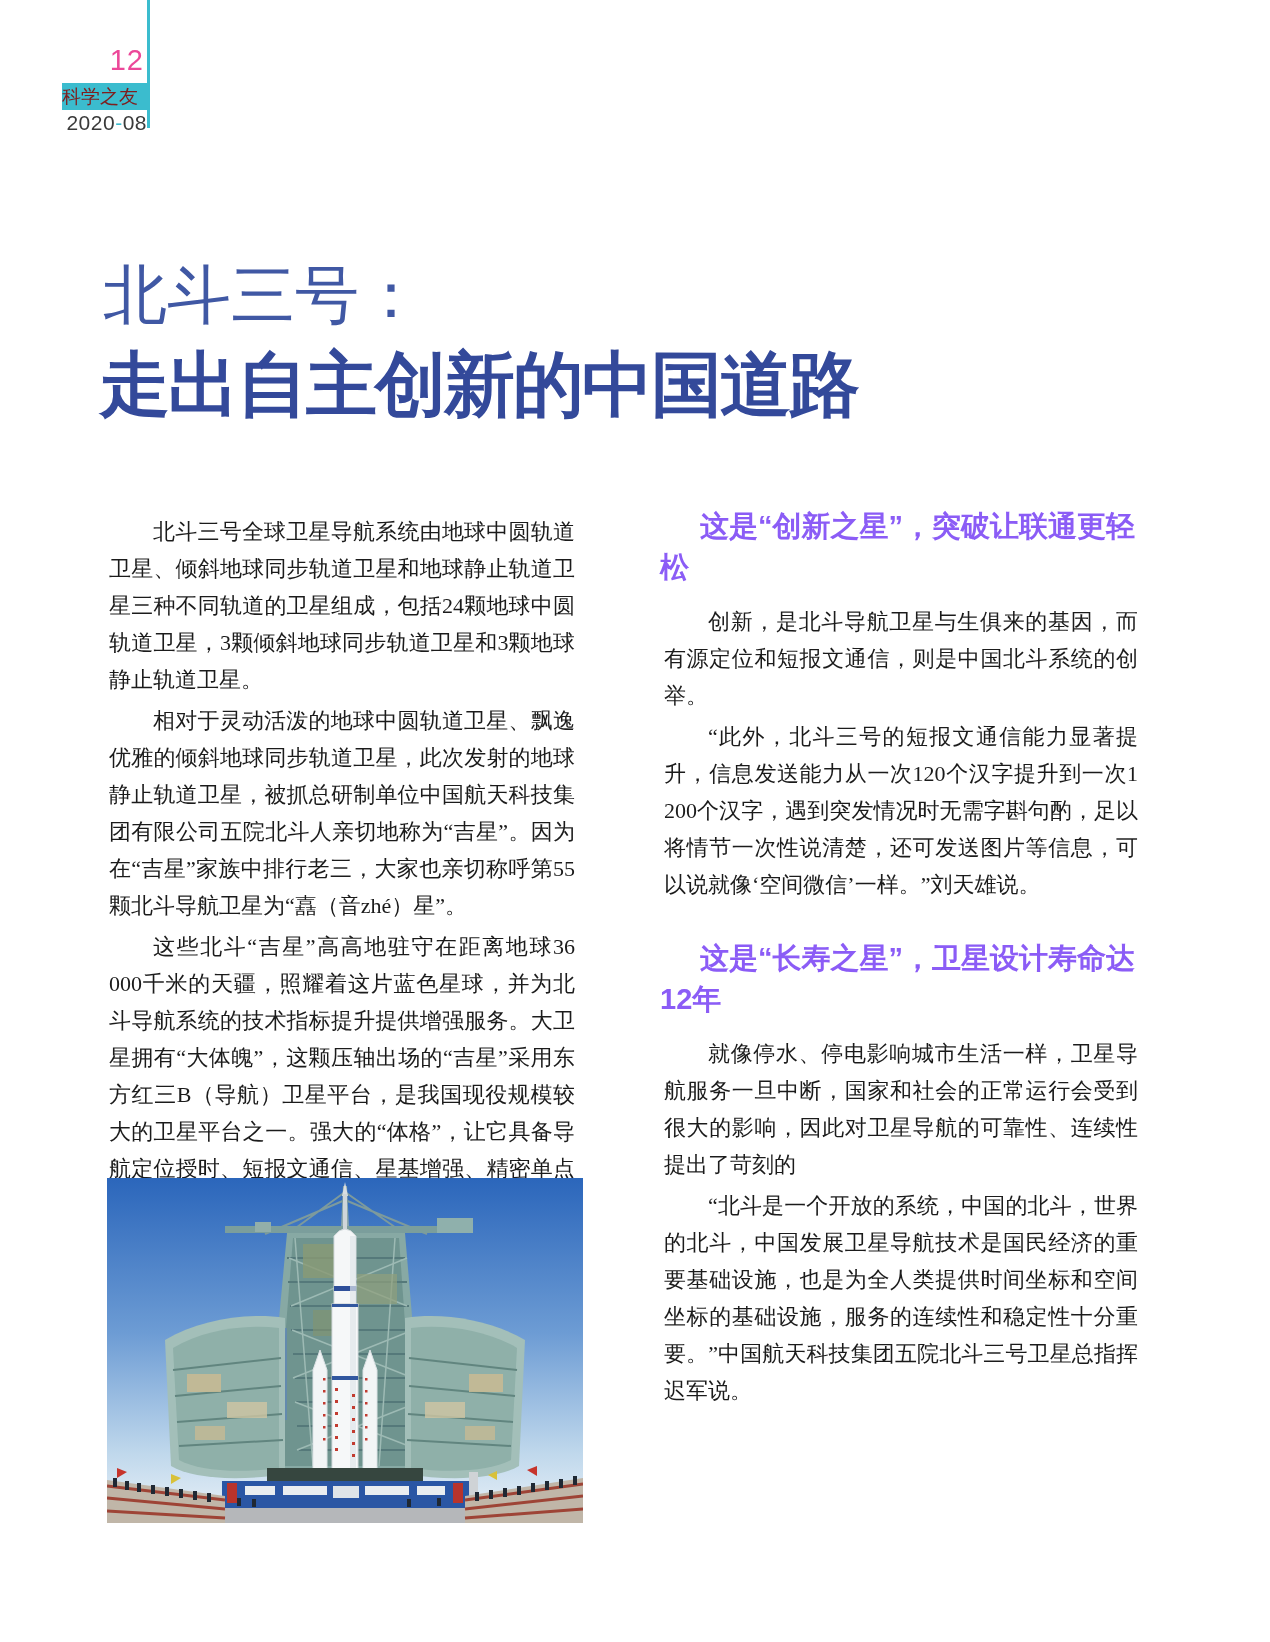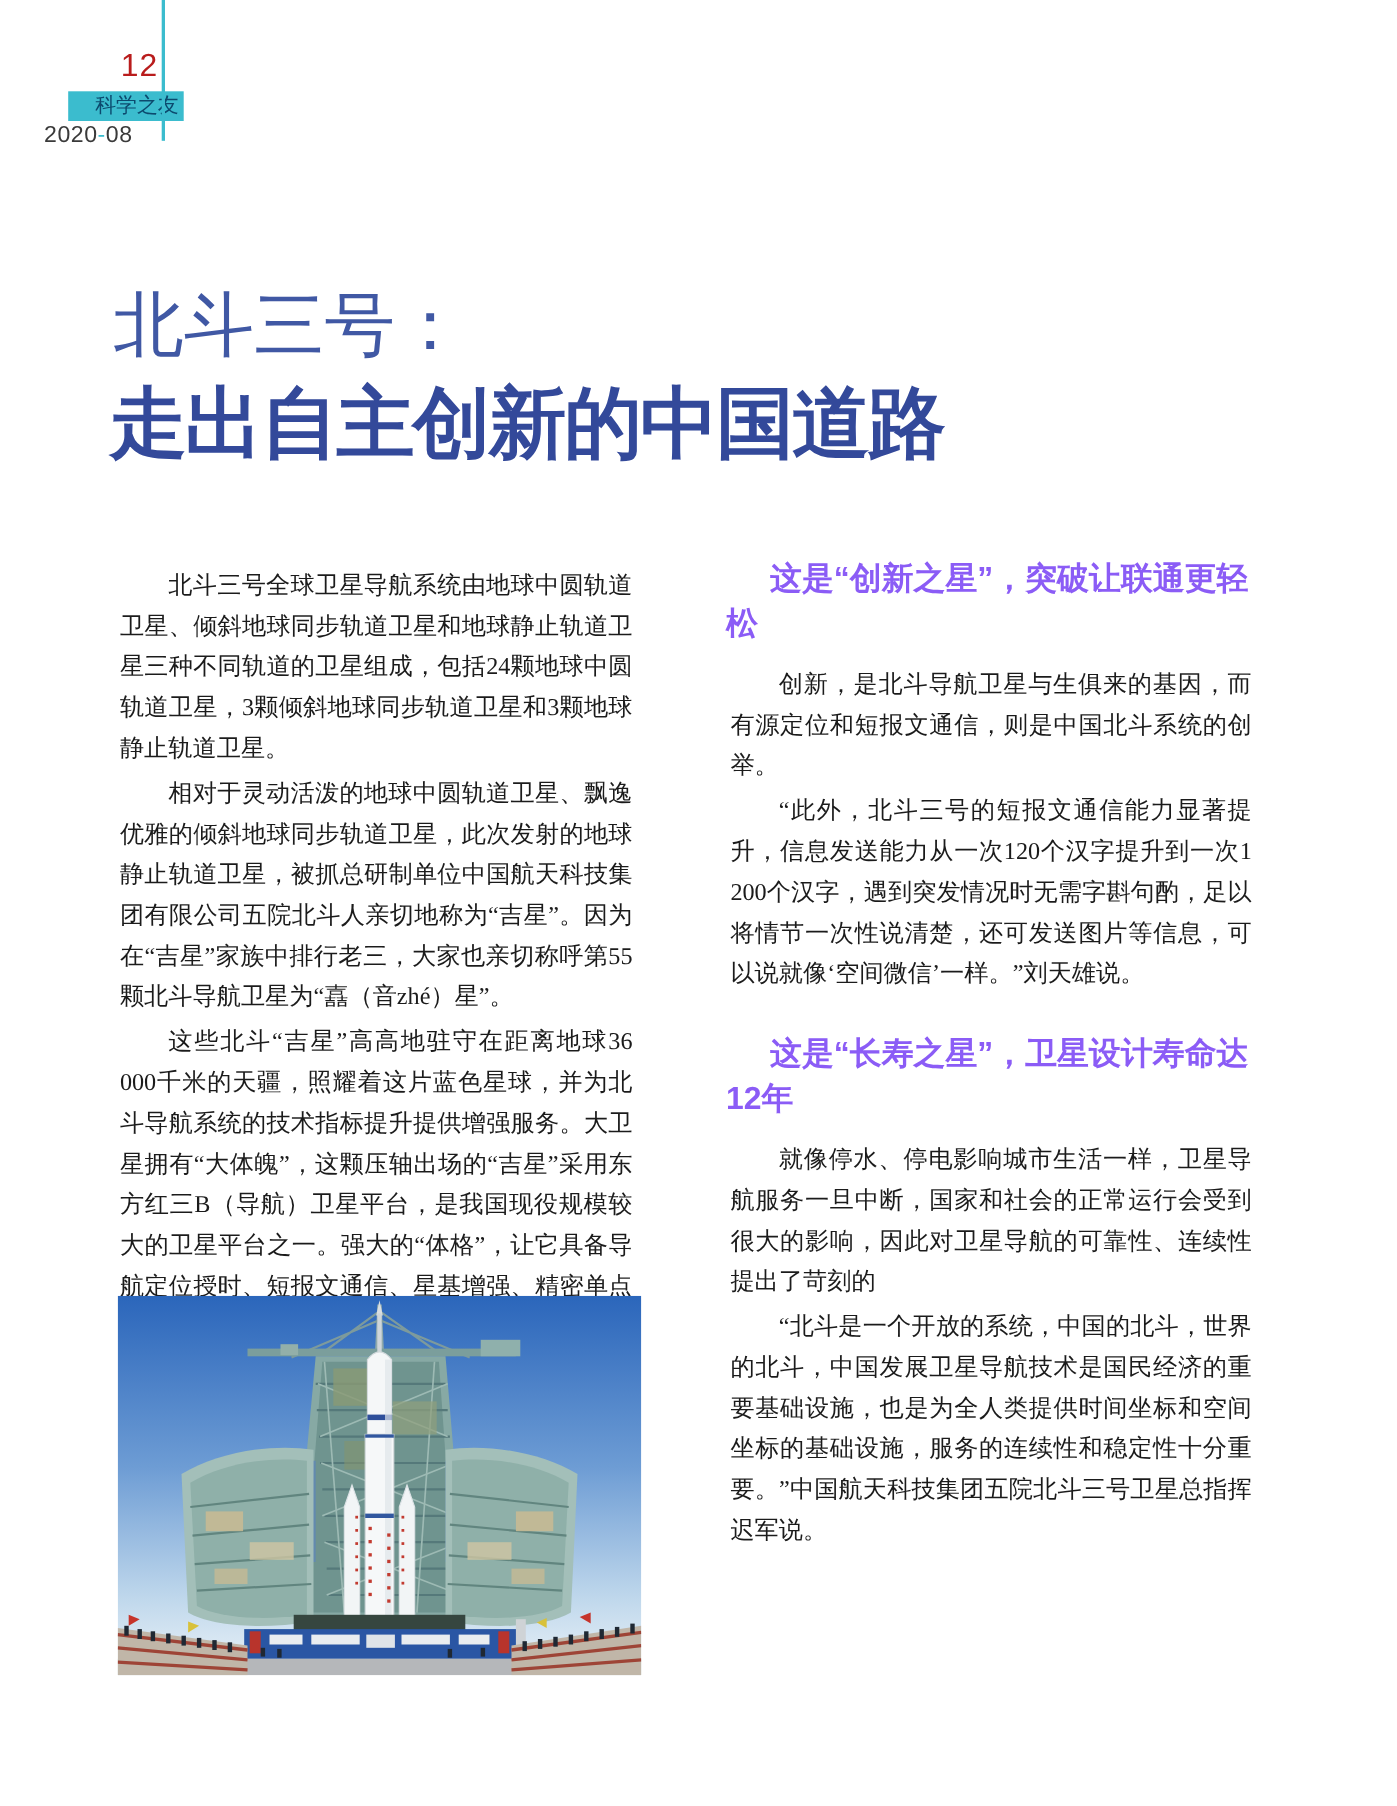--- a/index.html
+++ b/index.html
@@ -4,29 +4,29 @@
 <style>
   html,body{margin:0;padding:0;background:#ffffff;}
   .page{
     position:relative;width:1270px;height:1642px;background:#ffffff;
     font-family:"Liberation Serif","DejaVu Serif",serif;overflow:hidden;
   }
   
   .pagenum{
     position:absolute;left:58px;top:44px;width:86px;text-align:right;
     font-family:"Liberation Sans","DejaVu Sans",sans-serif;
-    font-size:29px;color:#b91c1c;letter-spacing:1px;
+    font-size:29px;color:#ec4899;letter-spacing:1px;
   }
   .badge{
     position:absolute;left:62px;top:83px;width:85px;height:27px;
-    background:#3bbcce;color:#0c4a6e;text-align:center;line-height:27px;
-    font-family:"Liberation Sans","DejaVu Sans",sans-serif;font-size:19px;padding-left:20px;
+    background:#3bbcce;color:#7f1d1d;line-height:27px;
+    font-family:"Liberation Sans","DejaVu Sans",sans-serif;font-size:19px;
   }
   .issue{
-    position:absolute;left:40px;top:111px;width:107px;
+    position:absolute;left:40px;top:111px;width:107px;text-align:right;
     font-family:"Liberation Sans","DejaVu Sans",sans-serif;
     font-size:21px;color:#3a3a3a;letter-spacing:0.5px;
   }
   .issue .sep{color:#3bbcce;}
   .vrule{position:absolute;left:147px;top:0;width:3px;height:128px;background:#3bbcce;}
   
   .kicker{
     position:absolute;left:103px;top:252px;
     font-family:"Liberation Sans","DejaVu Sans",sans-serif;
     font-size:64px;font-weight:300;color:#4058a4;letter-spacing:0px;

